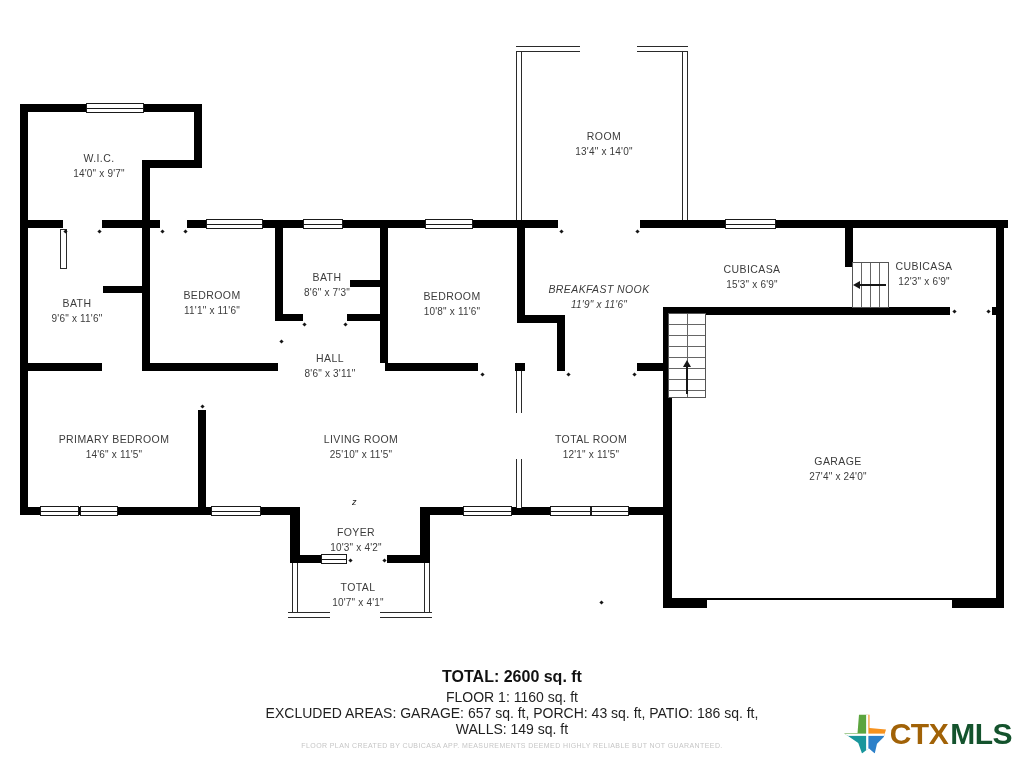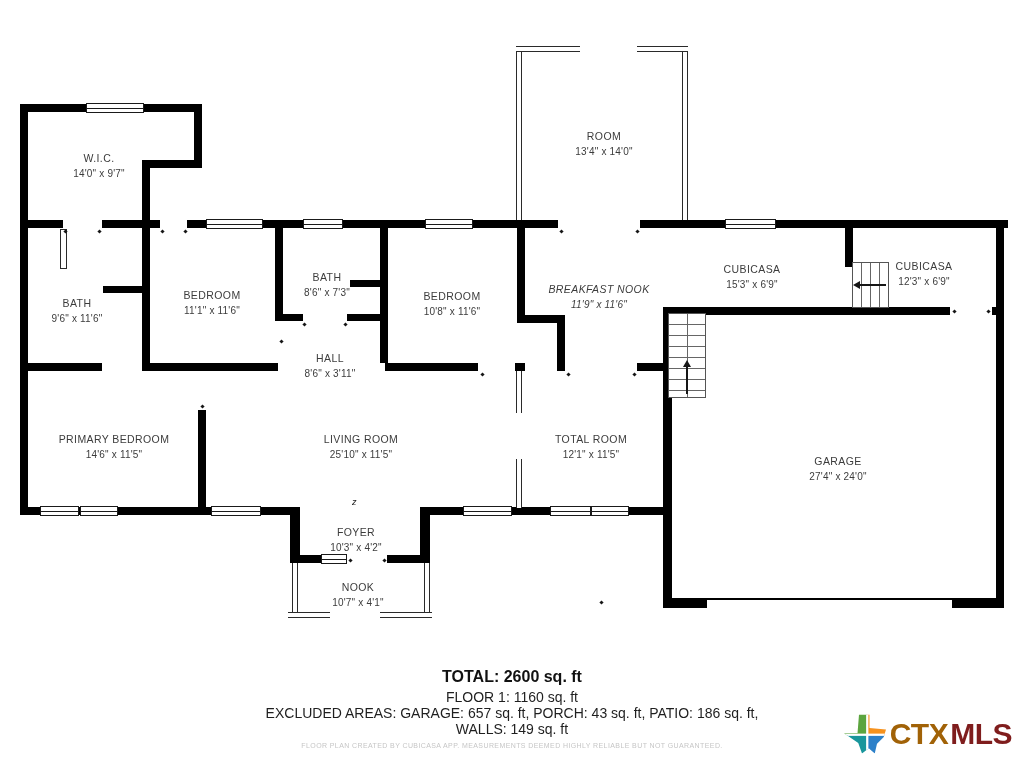--- a/index.html
+++ b/index.html
@@ -29,21 +29,21 @@
   .summary{position:absolute;left:0;width:100%;text-align:center;color:#1f1f1f;}
   .summary.total{top:668px;font-size:16px;font-weight:bold;color:#111;}
   .summary.l2{top:689px;font-size:14px;}
   .summary.l3{top:705px;font-size:14px;}
   .summary.l4{top:721px;font-size:14px;}
   .disclaimer{position:absolute;left:0;width:100%;top:742px;text-align:center;
               font-size:7px;letter-spacing:.4px;color:#c6c6c6;}
   .logo{position:absolute;right:12px;bottom:13px;display:flex;align-items:center;gap:2px;}
   .logo-text{font-size:30px;font-weight:bold;letter-spacing:-.5px;line-height:42px;}
   .logo-ctx{color:#a16207;}
-  .logo-mls{color:#7f1d1d;}
+  .logo-mls{color:#14532d;}
 </style>
 </head>
 <body>
 
 <div class="plan">
 
   <div class="dwv" style="left:516px;top:46px;width:6px;height:178px;"></div>
   <div class="dwv" style="left:682px;top:46px;width:6px;height:178px;"></div>
   <div class="dwh" style="left:516px;top:46px;width:64px;height:6px;"></div>
   <div class="dwh" style="left:637px;top:46px;width:51px;height:6px;"></div>
@@ -196,21 +196,21 @@
   </div>
   <div class="room-label" style="left:838px;top:469px;">
     <div class="room-name">GARAGE</div>
     <div class="room-dims">27'4" x 24'0"</div>
   </div>
   <div class="room-label" style="left:356px;top:540px;">
     <div class="room-name">FOYER</div>
     <div class="room-dims">10'3" x 4'2"</div>
   </div>
   <div class="room-label" style="left:358px;top:595px;">
-    <div class="room-name">NOOK</div>
+    <div class="room-name">TOTAL</div>
     <div class="room-dims">10'7" x 4'1"</div>
   </div>
 </div>
 
 <div class="summary total">TOTAL: 2600 sq. ft</div>
 <div class="summary l2">FLOOR 1: 1160 sq. ft</div>
 <div class="summary l3">EXCLUDED AREAS: GARAGE: 657 sq. ft, PORCH: 43 sq. ft, PATIO: 186 sq. ft,</div>
 <div class="summary l4">WALLS: 149 sq. ft</div>
 <div class="disclaimer">FLOOR PLAN CREATED BY CUBICASA APP. MEASUREMENTS DEEMED HIGHLY RELIABLE BUT NOT GUARANTEED.</div>
 

